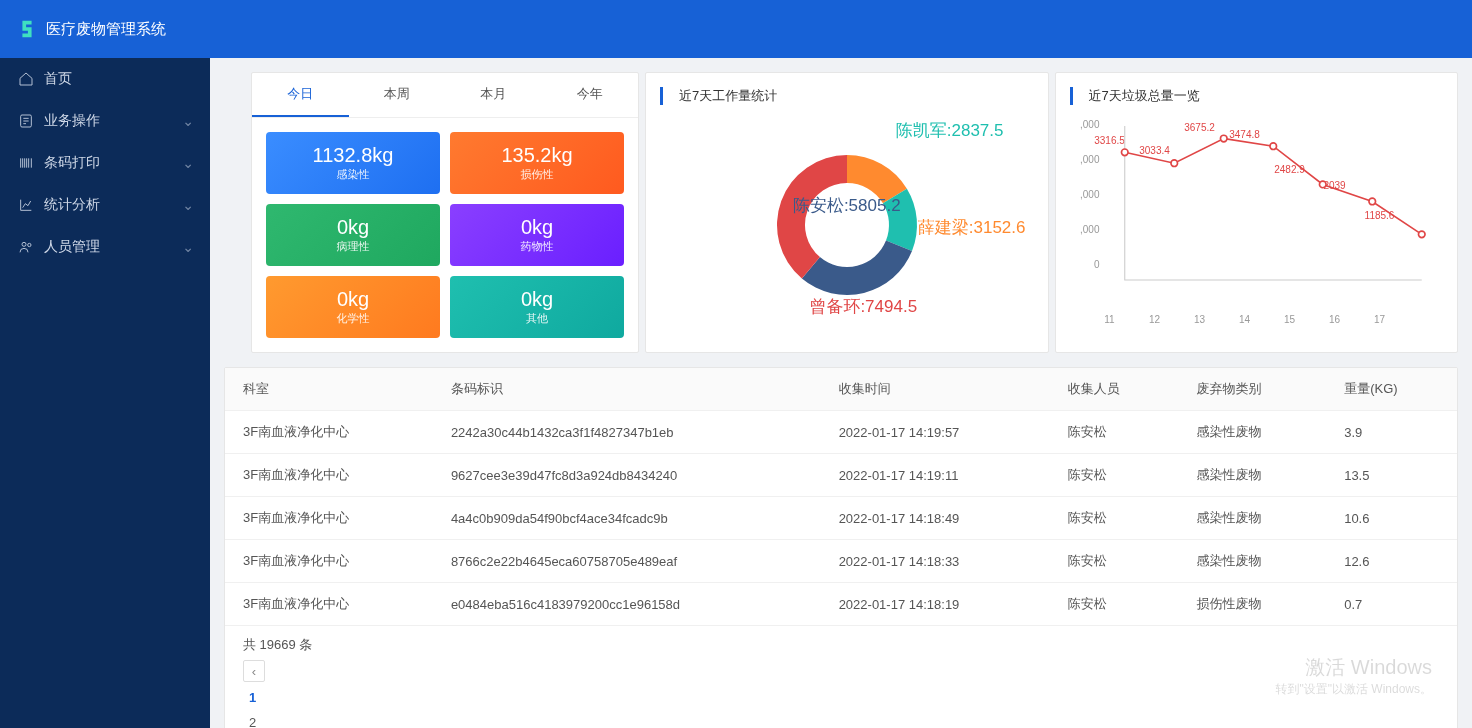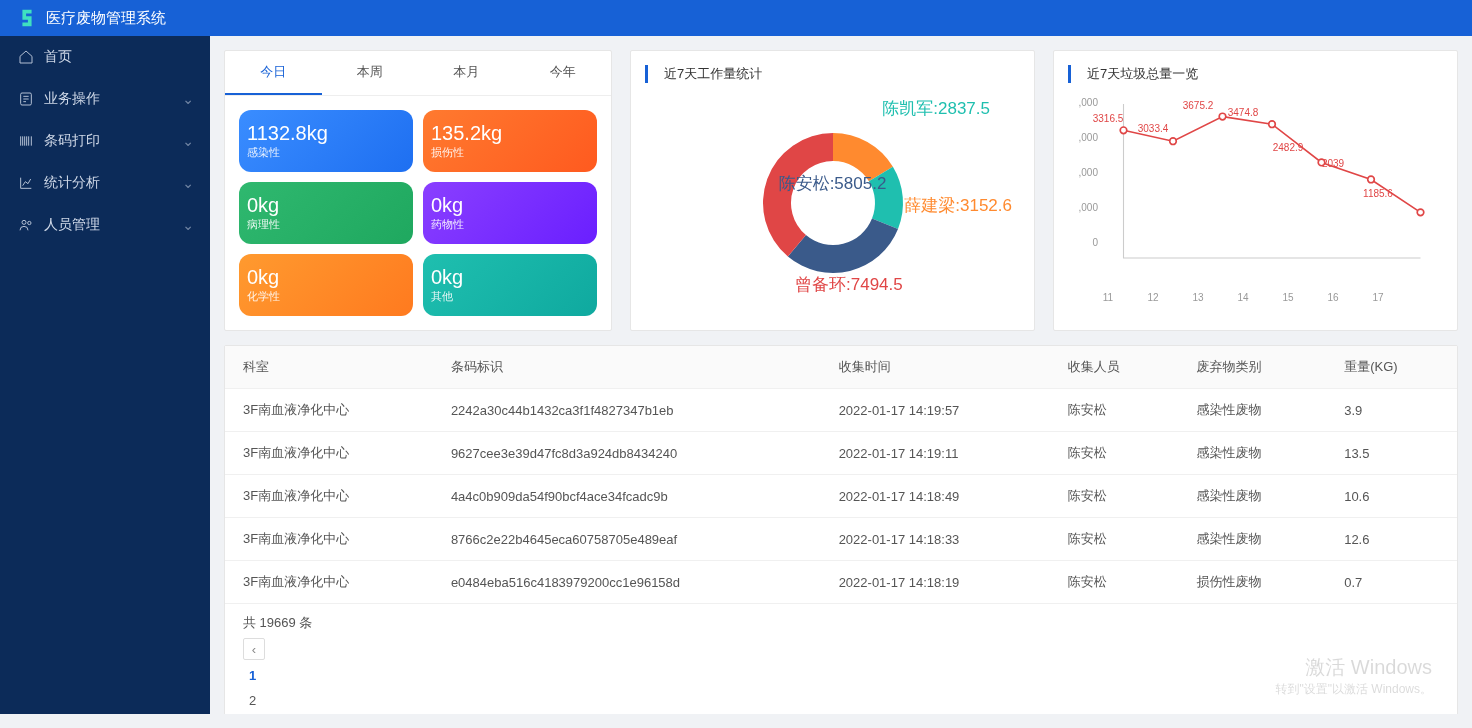--- a/index.html
+++ b/index.html
@@ -1,42 +1,42 @@
 <!DOCTYPE html>
 <html><head>
 <meta charset="utf-8">
 <style>
 * { margin: 0; padding: 0; box-sizing: border-box; }
 body { font-family: "Microsoft YaHei", Arial, sans-serif; background: #f0f2f5; font-size: 13px; color: #333; width: 1472px; height: 728px; overflow: hidden; position: relative; }
-.header { background: #1761d6; height: 36px; display: flex; align-items: center; color: #fff; padding: 0 16px; justify-content: space-between; }
+.header { background: #1761d6; height: 58px; display: flex; align-items: center; color: #fff; padding: 0 16px; justify-content: space-between; }
 .header-left { display: flex; align-items: center; gap: 8px; }
 .logo-icon { width: 22px; height: 22px; }
 .app-title { font-size: 15px; font-weight: 500; }
 .header-right { display: flex; align-items: center; gap: 18px; }
 .announce { font-size: 14px; }
 .user-block { text-align: right; line-height: 1.3; font-size: 12px; }
 .avatar { width: 20px; height: 20px; background: #2a7cff; border-radius: 50%; display: inline-flex; align-items: center; justify-content: center; }
 .power-btn { width: 28px; height: 28px; border: 1.5px solid #fff; border-radius: 50%; display: flex; align-items: center; justify-content: center; cursor: pointer; }
 .badge82 { width: 26px; height: 26px; background: #ff7a00; border-radius: 50%; color: #fff; font-size: 11px; display: flex; align-items: center; justify-content: center; position: absolute; right: -6px; top: 12px; }
 
 .layout { display: flex; height: calc(100% - 50px); }
 .sidebar { width: 210px; background: #0c2b59; color: #d0d9e8; flex-shrink: 0; }
 .side-item { display: flex; align-items: center; gap: 10px; padding: 12px 18px; cursor: pointer; font-size: 14px; position: relative; }
 .side-item .chev { position: absolute; right: 16px; opacity: .5; }
 .side-icon { width: 16px; height: 16px; opacity: .85; }
 
 .main { flex: 1; padding: 14px; overflow: auto; background: #f0f2f5; }
-.top-row { display: flex; gap: 18px; }
+.top-row { display: flex; gap: 6px; margin-left: 27px; }
 .card { background: #fff; border-radius: 2px; border: 1px solid #e6e6e6; padding: 14px; }
 .card.tabcard { width: 388px; padding: 0; }
 .period-tabs { display: flex; border-bottom: 1px solid #eee; }
 .period-tab { flex: 1; text-align: center; padding: 12px 0; font-size: 13px; color: #555; cursor: pointer; }
 .period-tab.active { color: #1761d6; border-bottom: 2px solid #1761d6; }
 .tiles { padding: 14px; display: grid; grid-template-columns: 1fr 1fr; gap: 10px; }
-.tile { color: #fff; border-radius: 12px; padding: 12px 8px; text-align: left; }
+.tile { color: #fff; border-radius: 4px; padding: 12px 8px; text-align: center; }
 .tile-val { font-size: 20px; font-weight: 500; }
 .tile-lbl { font-size: 11px; opacity: .9; }
 .t-blue { background: linear-gradient(135deg,#3a8dff,#1e6ff1); }
 .t-orange { background: linear-gradient(135deg,#ff7a2f,#ff5a1f); }
 .t-green { background: linear-gradient(135deg,#2fb86f,#1fa85f); }
 .t-purple { background: linear-gradient(135deg,#8a3fff,#6a1fff); }
 .t-orange2 { background: linear-gradient(135deg,#ff9a2f,#ff7a1f); }
 .t-teal { background: linear-gradient(135deg,#1fbfaf,#0fa99f); }
 
 .chart-card { flex: 1; }

